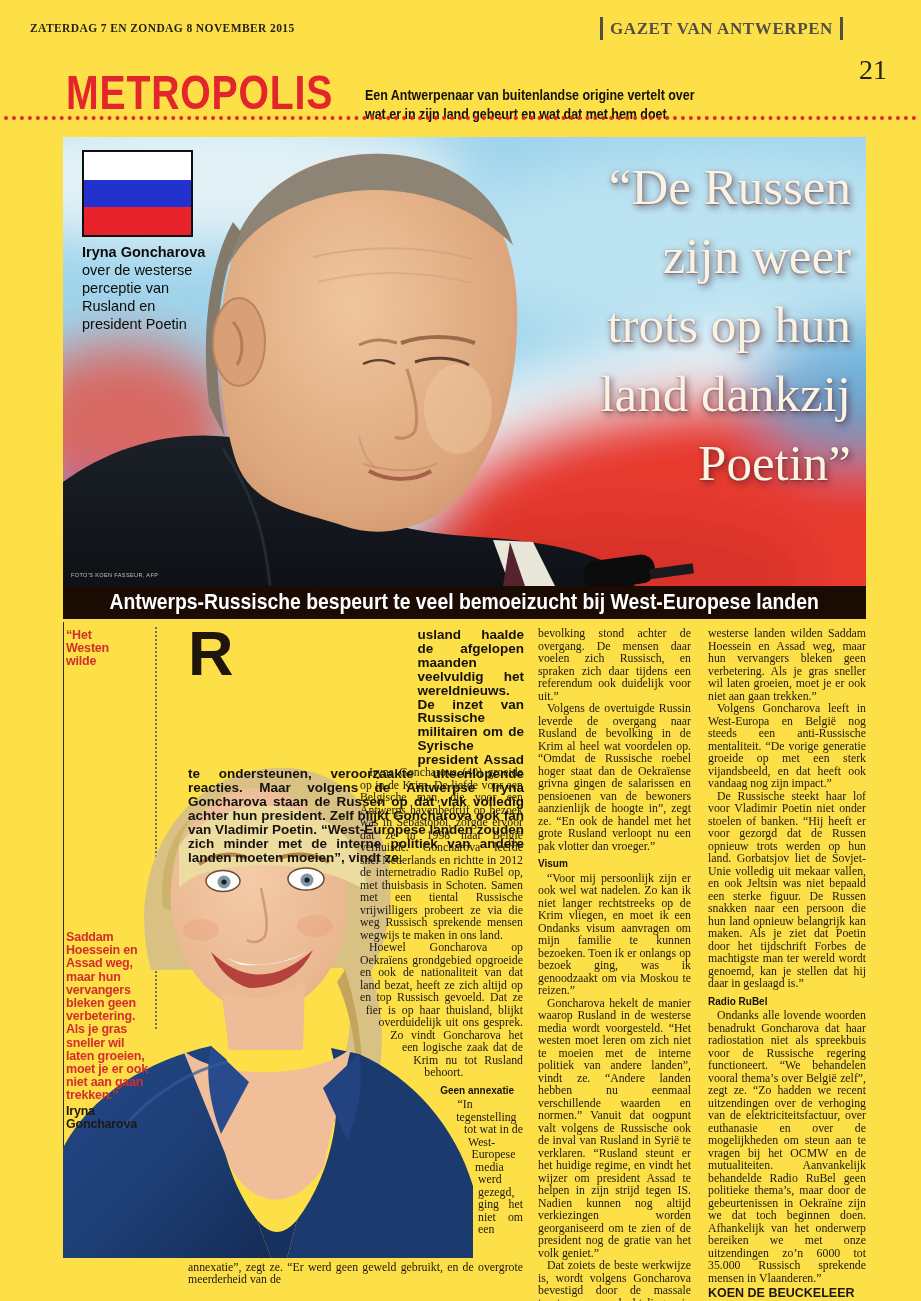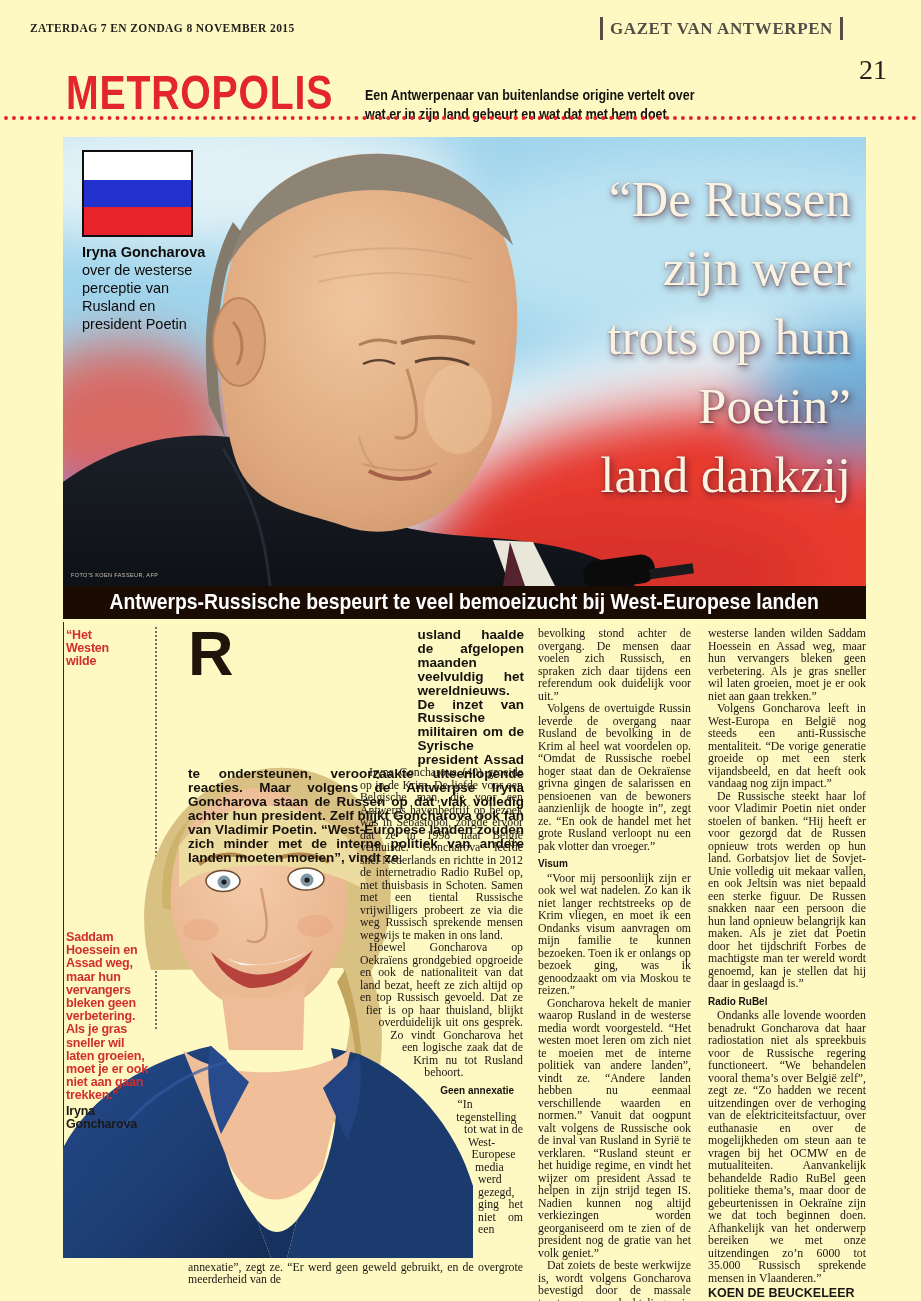--- a/index.html
+++ b/index.html
@@ -1,16 +1,16 @@
 <!DOCTYPE html>
 <html lang="nl"><head>
 <meta charset="utf-8">
 <style>
   html,body{margin:0;padding:0;background:#e9e9e9;}
-  .page{position:relative;width:921px;height:1301px;background:#fef9c3;overflow:hidden;
+  .page{position:relative;width:921px;height:1301px;background:#fde047;overflow:hidden;
         font-family:"Liberation Sans",sans-serif;color:#1c1712;hyphens:auto;-webkit-hyphens:auto;}
   
   .date-line{position:absolute;left:30px;top:22px;font-family:"Liberation Serif",serif;
              font-weight:700;font-size:11.5px;letter-spacing:.4px;color:#231f1a;}
   .masthead-wrap{position:absolute;right:34px;top:17px;display:flex;align-items:flex-start;gap:16px;}
   .masthead{font-family:"Liberation Serif",serif;font-weight:700;font-size:17px;color:#544e47;
             letter-spacing:.6px;border-left:3px solid #544e47;border-right:3px solid #544e47;
             padding:2px 7px;line-height:19px;white-space:nowrap;}
   .page-number{font-family:"Liberation Serif",serif;font-size:28px;color:#262019;line-height:25px;margin-top:40px;}
   .metropolis{position:absolute;left:66px;top:64px;font-size:49px;font-weight:700;color:#e2262b;
@@ -21,21 +21,21 @@
   
   .hero{position:absolute;left:63px;top:137px;width:803px;height:449px;overflow:hidden;background:#9fd4ec;}
   .hero svg{position:absolute;left:0;top:0;}
   .flag{position:absolute;left:19px;top:13px;width:107px;height:83px;border:2px solid #0f0f0f;
         display:flex;flex-direction:column;}
   .flag .f-w{flex:1;background:#ffffff;}
   .flag .f-b{flex:1;background:#2331cf;}
   .flag .f-r{flex:1;background:#e8232b;}
   .hero-caption{position:absolute;left:19px;top:106px;width:132px;font-size:14.5px;line-height:18px;color:#0d0b09;}
   .cap-name{font-weight:700;}
-  .hero-quote{position:absolute;right:15px;top:28px;text-align:right;font-family:"Liberation Serif",serif;
+  .hero-quote{position:absolute;right:15px;top:16px;text-align:right;font-family:"Liberation Serif",serif;
               font-size:51px;line-height:69px;color:#fbf3e2;
               text-shadow:2px 3px 7px rgba(70,20,35,.65),0 1px 2px rgba(90,40,50,.5);}
   .photo-credit{position:absolute;left:8px;bottom:8px;font-size:5.5px;color:#c9c0b4;letter-spacing:.4px;}
   
   .banner{position:absolute;left:63px;top:586px;width:803px;height:33px;background:#1b0c03;
           display:flex;align-items:center;justify-content:center;}
   .banner span{color:#ffffff;font-size:21.5px;font-weight:700;white-space:nowrap;
                transform:scaleX(.9);transform-origin:center;}
   
   .left-rule{position:absolute;left:63px;top:622px;width:1px;height:636px;background:#2b2b2b;z-index:0;}
@@ -141,22 +141,22 @@
       <div class="f-r"></div>
     </div>
     <div class="hero-caption">
       <span class="cap-name">Iryna Goncharova</span>
       <span>over de westerse perceptie van Rusland en president Poetin</span>
     </div>
     <div class="hero-quote">
       <div>“De Russen</div>
       <div>zijn weer</div>
       <div>trots op hun</div>
+      <div>land dankzij</div>
       <div>Poetin”</div>
-      <div>land dankzij</div>
     </div>
     <div class="photo-credit">FOTO'S KOEN FASSEUR, AFP</div>
   </div>
 
   <div class="banner">
     <span>Antwerps-Russische bespeurt te veel bemoeizucht bij West-Europese landen</span>
   </div>
 
   <div class="left-rule"></div>
   <div class="dotted-vrule"></div>

